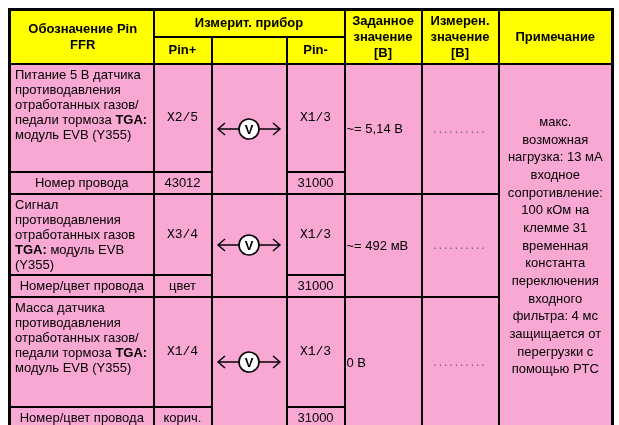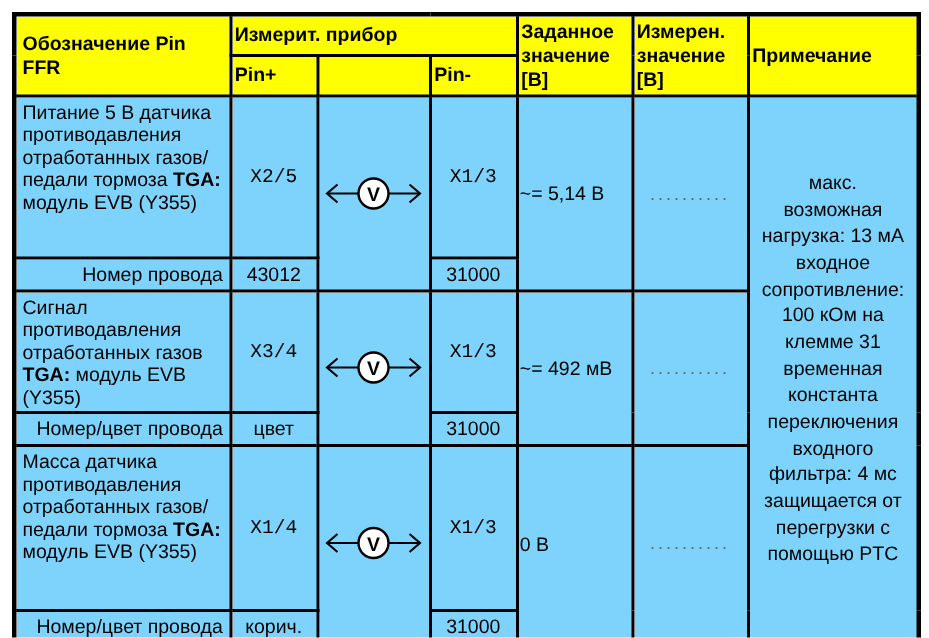--- a/index.html
+++ b/index.html
@@ -8,36 +8,36 @@
     font-family:"Liberation Sans", sans-serif; color:#000;
   }
   .wrap { padding:8px; }
   table.spec {
     border-collapse:collapse; table-layout:fixed; width:603px;
     border:3px solid #000;
   }
   .spec th, .spec td { border:2px solid #000; overflow:hidden; }
   .spec th {
     background:#ffff00; font-weight:bold; font-size:13px; line-height:1.2;
-    text-align:left; vertical-align:middle; padding:1px 2px;
+    text-align:center; vertical-align:middle; padding:1px 2px;
   }
-  .spec td { font-size:13px; background:#7dd3fc; }
-  th.left { text-align:left; padding-left:4px; }
+  .spec td { font-size:13px; background:#f9a8d4; }
+  th.left { text-align:center; padding-left:4px; }
   .hdr-bottom { border-bottom:3px solid #000; }
   td.desc {
     text-align:left; vertical-align:top; padding:2px 4px 2px 4px; line-height:1.16;
   }
   td.pin  { text-align:center; vertical-align:middle;font-family:Liberation Mono, monospace; }
   td.meter-cell { text-align:center; vertical-align:middle; }
   td.target { text-align:left; vertical-align:middle; white-space:nowrap; }
   td.dots {
     text-align:center; vertical-align:middle; color:#666;
     letter-spacing:2px; font-size:12px;
   }
-  td.wire-label { text-align:right; vertical-align:middle; padding:1px 4px; }
+  td.wire-label { text-align:center; vertical-align:middle; padding:1px 4px; }
   td.wire-val { text-align:center; vertical-align:middle; }
   td.note {
     text-align:center; vertical-align:middle; padding:2px 5px; line-height:1.36;
   }
   .bold { font-weight:bold; }
   svg.vm { display:block; margin:0 auto; }
 </style>
 </head>
 <body>
 

